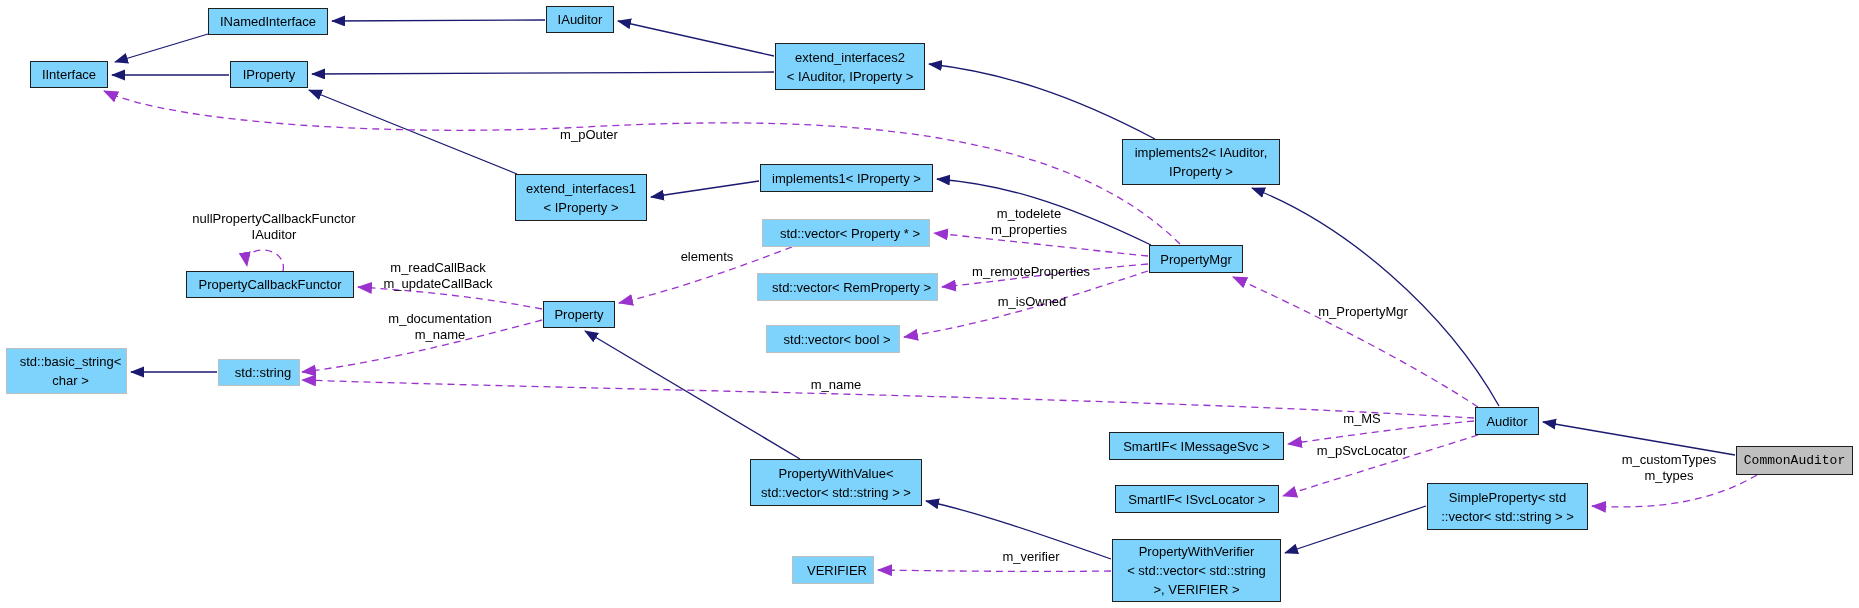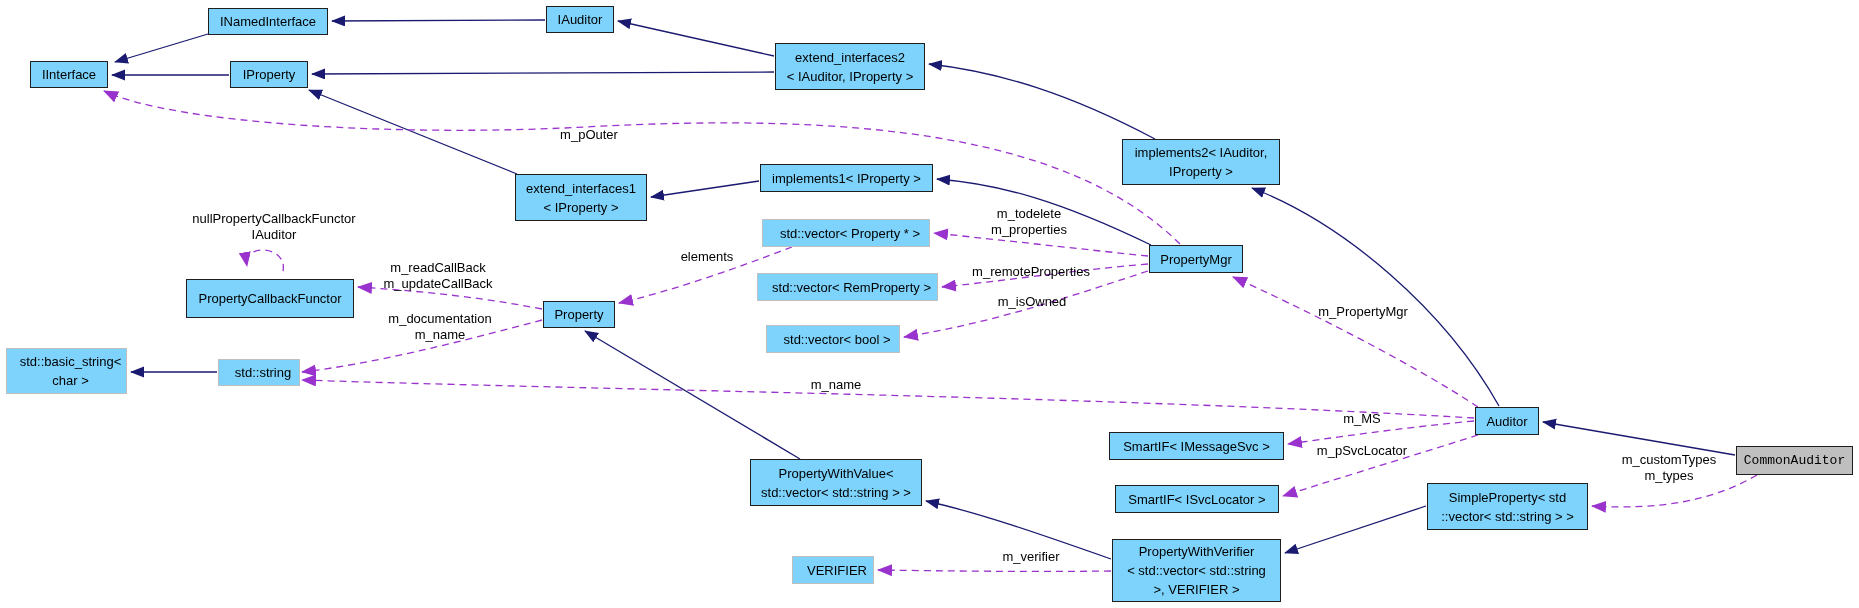--- a/index.html
+++ b/index.html
@@ -115,21 +115,21 @@
     </div>
   <div class="node tpl" style="left:757px;top:273px;width:181px;height:28px">
       <span>std::vector&lt; RemProperty &gt;</span>
     </div>
   <div class="node tpl" style="left:766px;top:325px;width:134px;height:28px">
       <span>std::vector&lt; bool &gt;</span>
     </div>
   <div class="node" style="left:1149px;top:245px;width:94px;height:28px">
       <span>PropertyMgr</span>
     </div>
-  <div class="node" style="left:186px;top:279px;width:168px;height:39px">
+  <div class="node" style="left:186px;top:271px;width:168px;height:27px">
       <span>PropertyCallbackFunctor</span>
     </div>
   <div class="node" style="left:543px;top:301px;width:72px;height:27px">
       <span>Property</span>
     </div>
   <div class="node tpl" style="left:6px;top:348px;width:121px;height:46px">
     <span>std::basic_string&lt;</span>
     <span>char &gt;</span>
   </div>
   <div class="node tpl" style="left:218px;top:359px;width:82px;height:27px">

